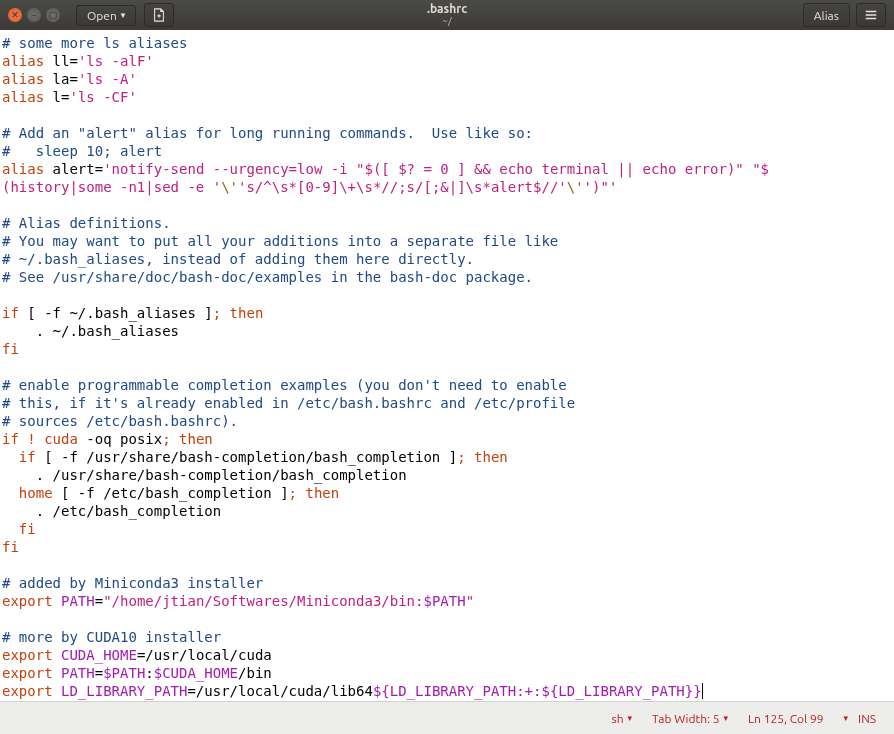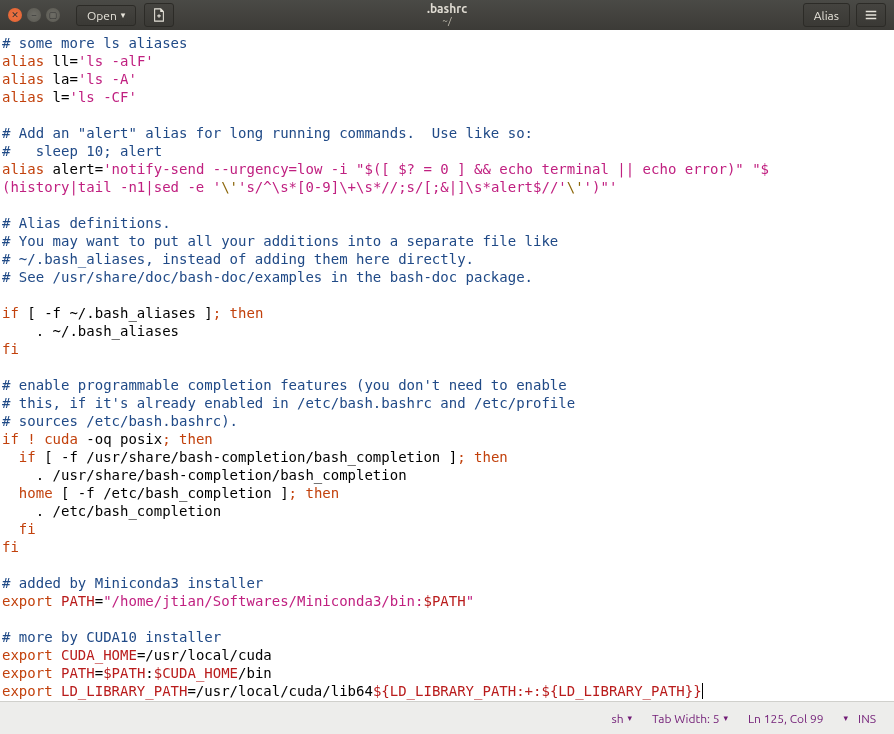--- a/index.html
+++ b/index.html
@@ -14,23 +14,23 @@
 .tb-btn.icon-only{ padding:4px 7px;}
 .title-center{ position:absolute; left:50%; transform:translateX(-50%); text-align:center; line-height:1.05;}
 .title-main{ font-weight:bold; font-size:12px;}
 .title-sub{ font-size:10px; color:#bdb9ad;}
 .titlebar-right{ margin-left:auto; display:flex; gap:6px; padding-right:8px;}
 .editor{ flex:1; overflow:auto; background:#fff; font-family:"DejaVu Sans Mono","Consolas",monospace; font-size:14px; line-height:18px; padding:4px 2px; white-space:pre; color:#000;}
 .c-cmt{ color:#204a87;}
 .c-kw{ color:#c2410c; font-weight:normal;}
 .c-str{ color:#c02080;}
 .c-esc{ color:#8b6508;}
-.c-var{ color:#b91c1c;}
+.c-var{ color:#a21caf;}
 .cursor{ border-left:1px solid #000; }
-.statusbar{ height:24px; background:#ededeb; border-top:1px solid #d0d0cc; display:flex; align-items:center; font-size:12px; color:#701a75; padding:16px 8px;}
+.statusbar{ height:24px; background:#ededeb; border-top:1px solid #d0d0cc; display:flex; align-items:center; font-size:12px; color:#b91c1c; padding:16px 8px;}
 .sb-spacer{ flex:1;}
 .sb-item{ display:flex; align-items:center; gap:4px; padding:0 10px; cursor:pointer;}
 .chev-down{ font-size:9px;}
 svg.ico{ width:14px; height:14px; fill:#e6e3da; }
 </style>
 </head>
 <body>
 
 <div class="titlebar">
   <div class="win-controls">
@@ -67,32 +67,32 @@
 </div>
 
 <div class="editor" id="editor"><span class="c-cmt"># some more ls aliases</span>
 <span class="c-kw">alias</span> ll=<span class="c-str">'ls -alF'</span>
 <span class="c-kw">alias</span> la=<span class="c-str">'ls -A'</span>
 <span class="c-kw">alias</span> l=<span class="c-str">'ls -CF'</span>
 
 <span class="c-cmt"># Add an "alert" alias for long running commands.  Use like so:</span>
 <span class="c-cmt">#   sleep 10; alert</span>
 <span class="c-kw">alias</span> alert=<span class="c-str">'notify-send --urgency=low -i "$([ $? = 0 ] &amp;&amp; echo terminal || echo error)" "$</span>
-<span class="c-str">(history|tail -n1|sed -e </span><span class="c-str">'</span><span class="c-esc">\'</span><span class="c-str">'s/^\s*[0-9]\+\s*//;s/[;&amp;|]\s*alert$//'</span><span class="c-esc">\'</span><span class="c-str">'</span><span class="c-str">)"</span><span class="c-str">'</span>
+<span class="c-str">(history|some -n1|sed -e </span><span class="c-str">'</span><span class="c-esc">\'</span><span class="c-str">'s/^\s*[0-9]\+\s*//;s/[;&amp;|]\s*alert$//'</span><span class="c-esc">\'</span><span class="c-str">'</span><span class="c-str">)"</span><span class="c-str">'</span>
 
 <span class="c-cmt"># Alias definitions.</span>
 <span class="c-cmt"># You may want to put all your additions into a separate file like</span>
 <span class="c-cmt"># ~/.bash_aliases, instead of adding them here directly.</span>
 <span class="c-cmt"># See /usr/share/doc/bash-doc/examples in the bash-doc package.</span>
 
 <span class="c-kw">if</span> [ -f ~/.bash_aliases ]<span class="c-kw">;</span> <span class="c-kw">then</span>
     . ~/.bash_aliases
 <span class="c-kw">fi</span>
 
-<span class="c-cmt"># enable programmable completion features (you don't need to enable</span>
+<span class="c-cmt"># enable programmable completion examples (you don't need to enable</span>
 <span class="c-cmt"># this, if it's already enabled in /etc/bash.bashrc and /etc/profile</span>
 <span class="c-cmt"># sources /etc/bash.bashrc).</span>
 <span class="c-kw">if</span> <span class="c-kw">!</span> <span class="c-kw">cuda</span> -oq posix<span class="c-kw">;</span> <span class="c-kw">then</span>
   <span class="c-kw">if</span> [ -f /usr/share/bash-completion/bash_completion ]<span class="c-kw">;</span> <span class="c-kw">then</span>
     . /usr/share/bash-completion/bash_completion
   <span class="c-kw">home</span> [ -f /etc/bash_completion ]<span class="c-kw">;</span> <span class="c-kw">then</span>
     . /etc/bash_completion
   <span class="c-kw">fi</span>
 <span class="c-kw">fi</span>
 

